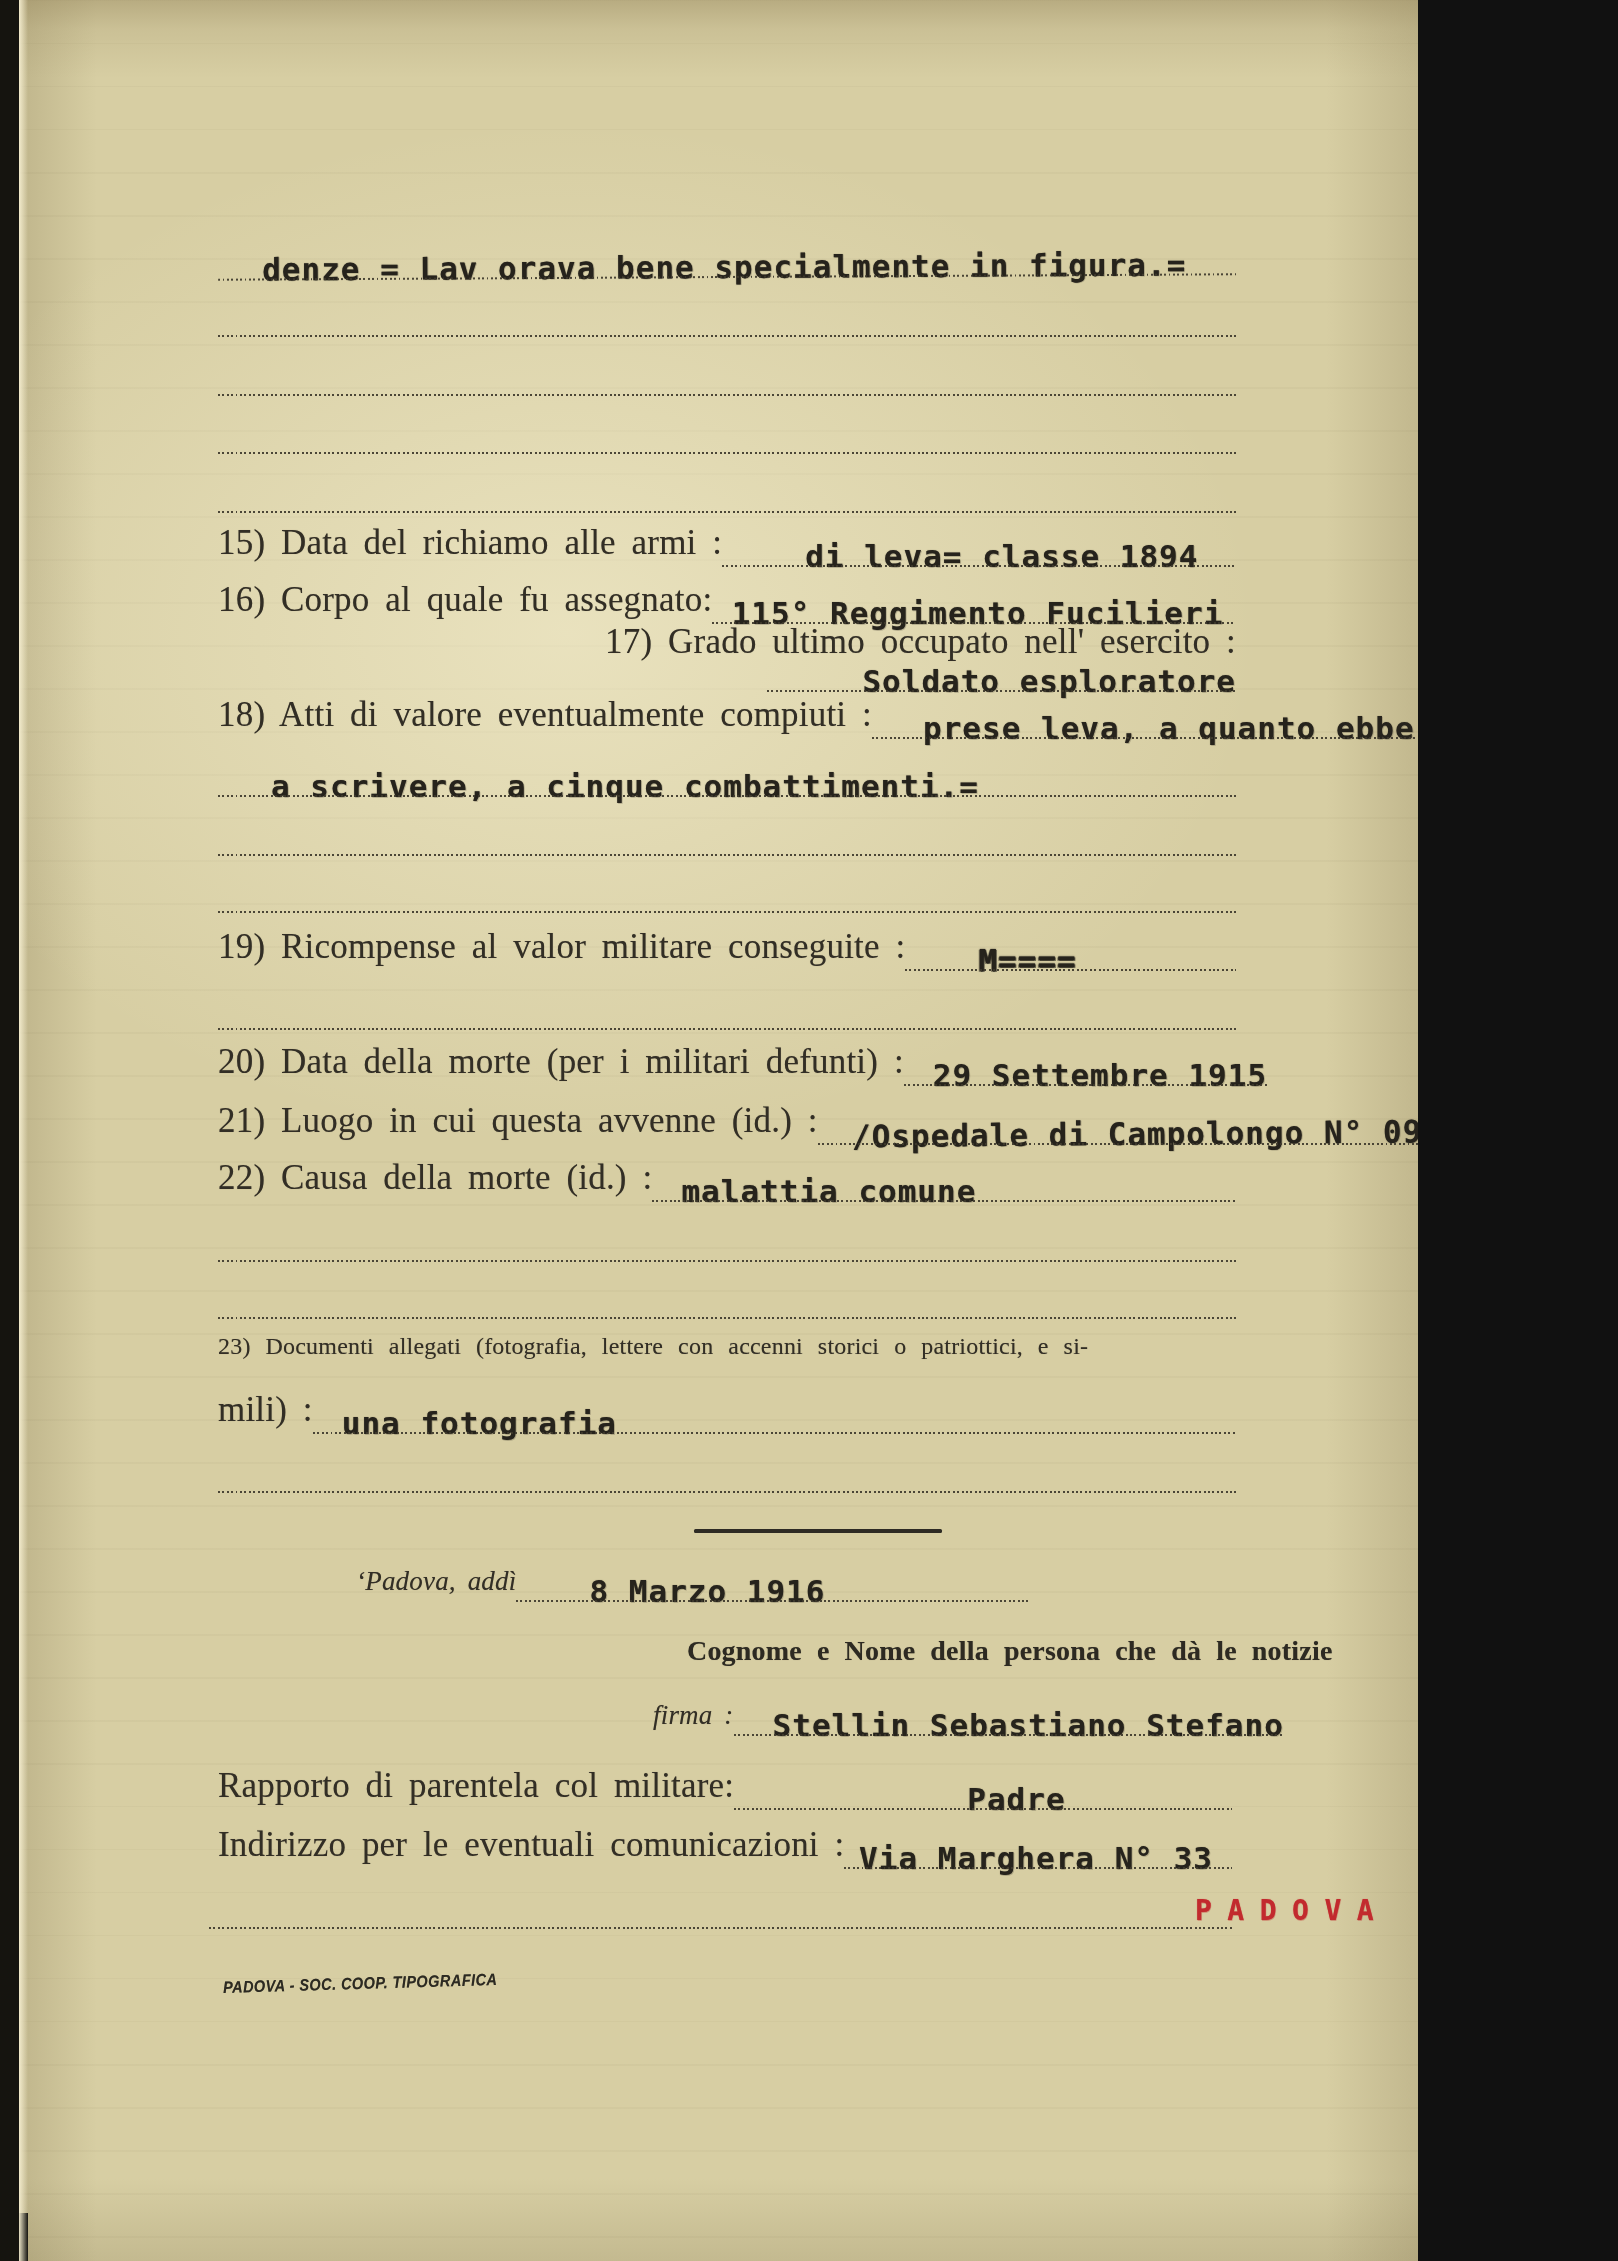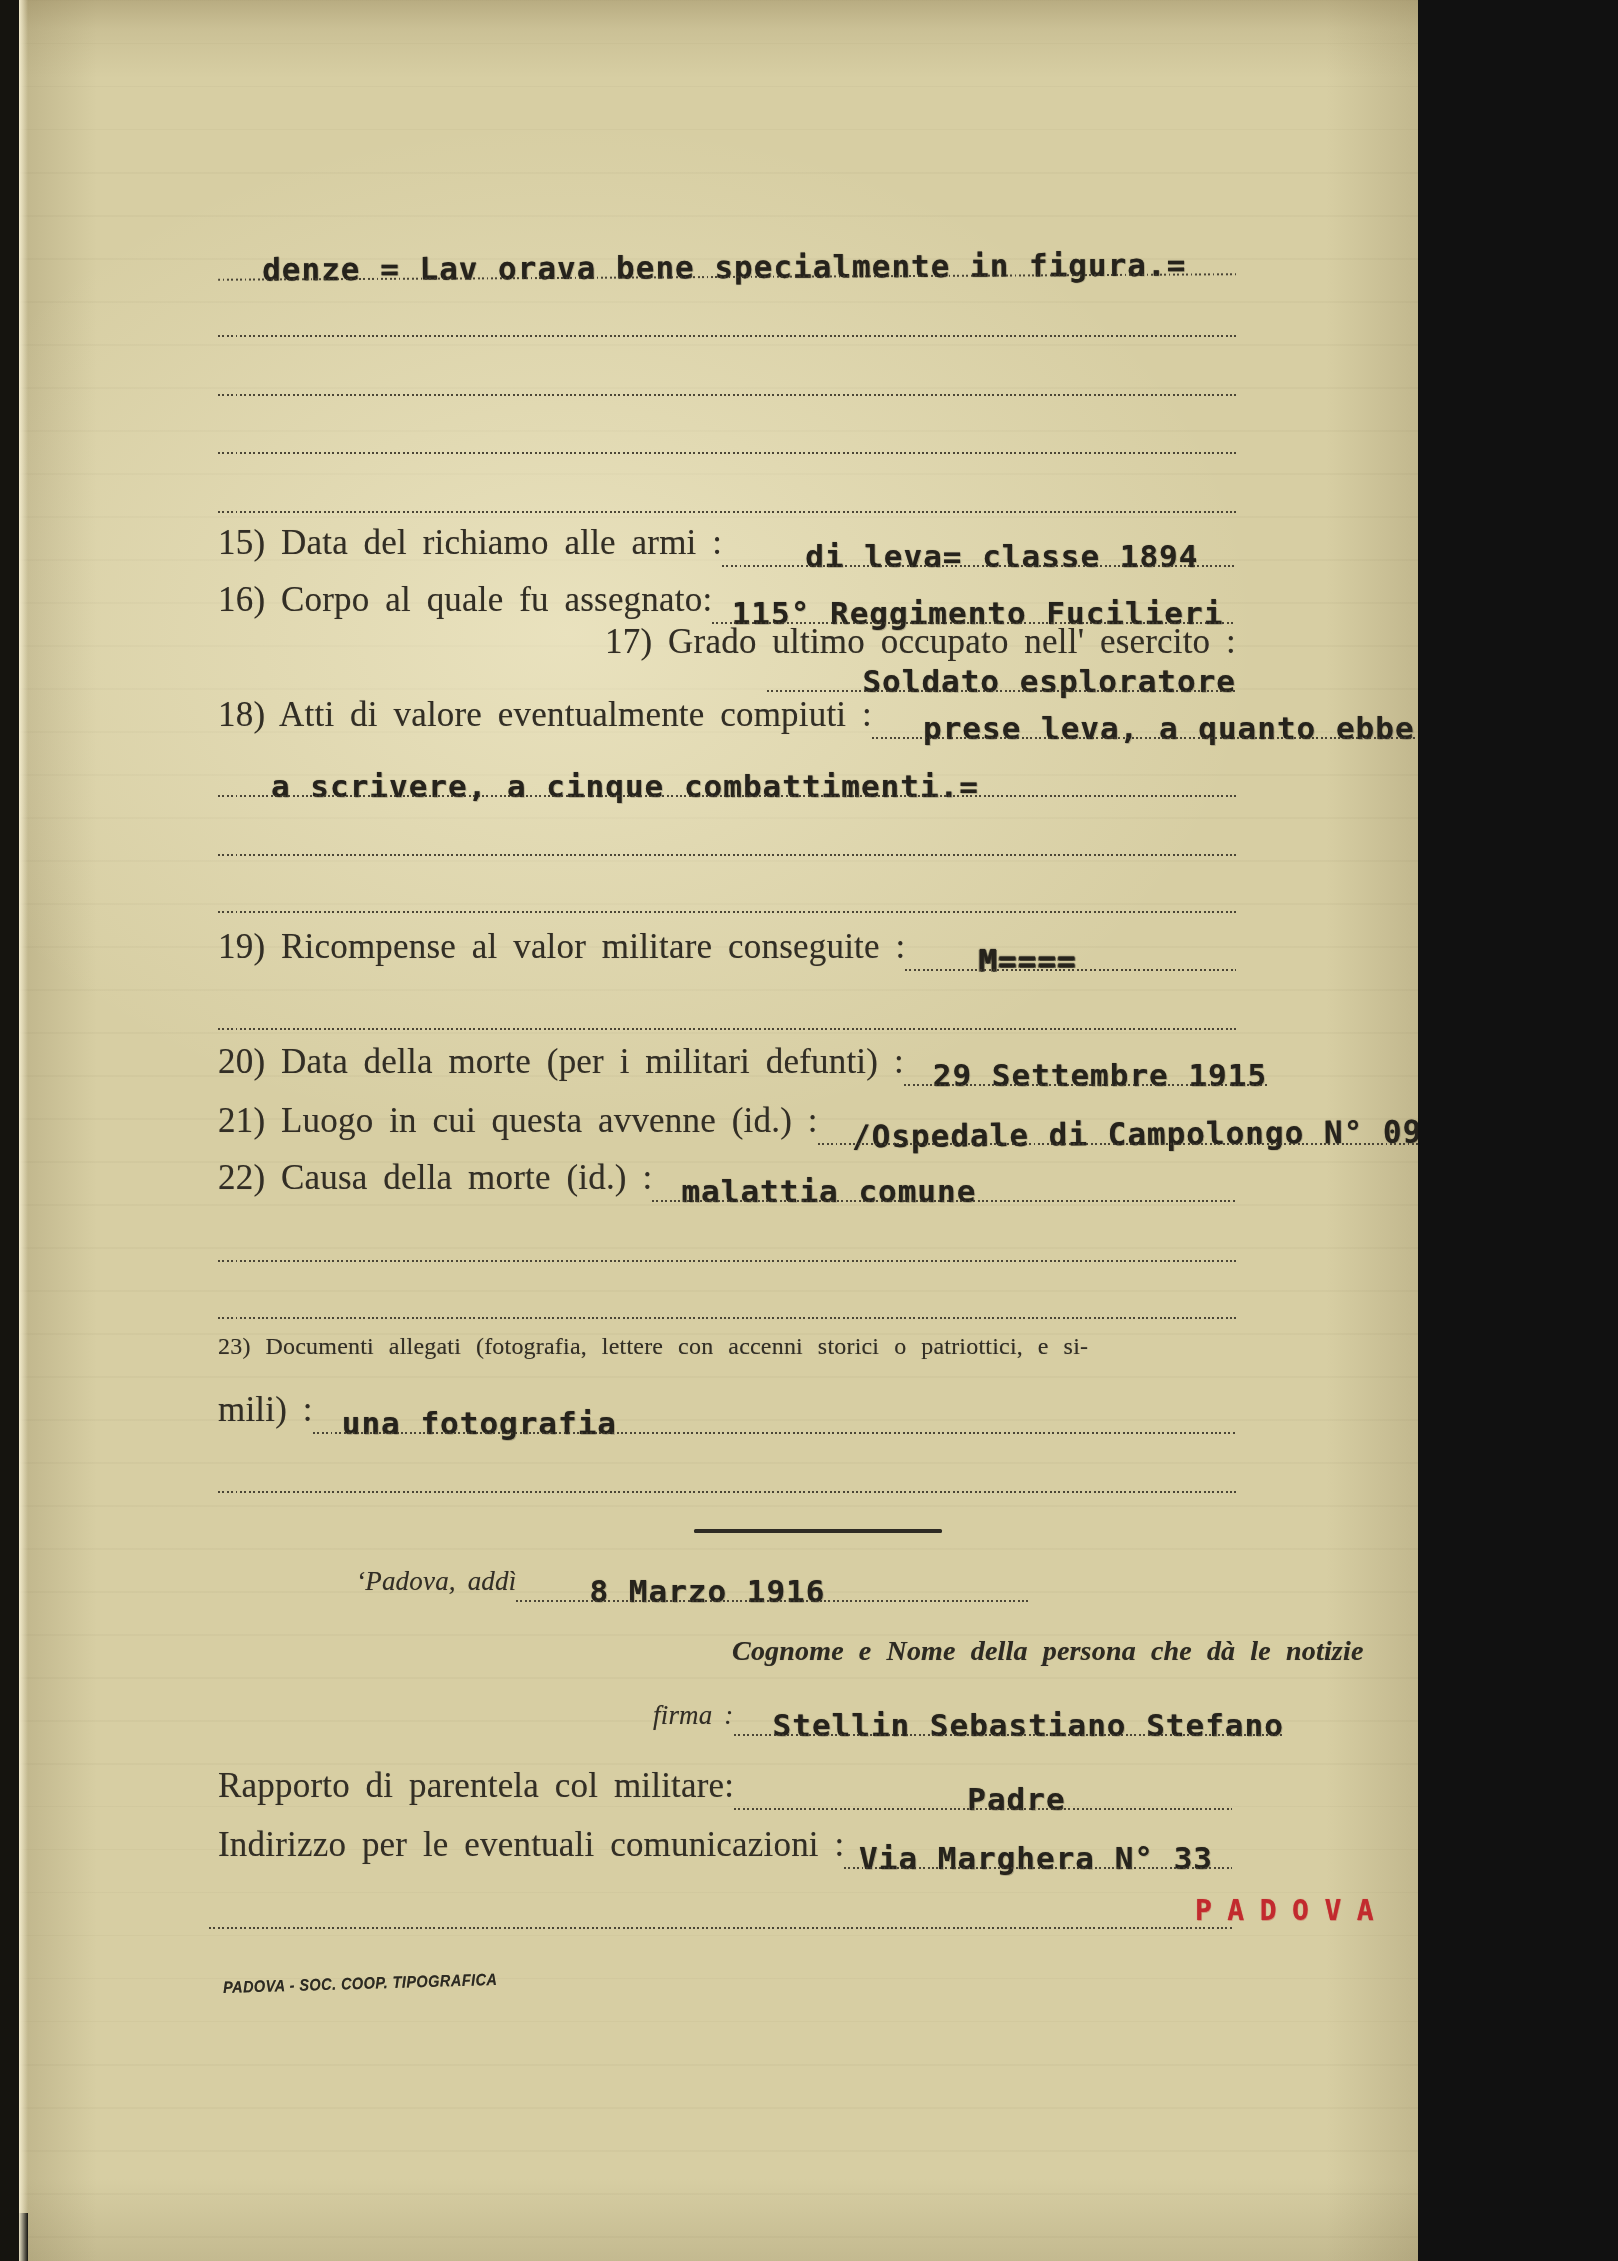--- a/index.html
+++ b/index.html
@@ -28,22 +28,22 @@
   .ansline{position:relative;flex:1;display:flex;align-items:flex-end;height:100%;}
   .ansline::after{content:"";position:absolute;left:0;right:0;bottom:0;height:1.9px;
     background-image:repeating-linear-gradient(90deg, rgba(62,57,44,.92) 0 1.9px, rgba(0,0,0,0) 1.9px 4.4px);}
   .typed{font-family:"DejaVu Sans Mono", monospace;font-weight:700;font-size:31px;line-height:1;
     color:#26231c;letter-spacing:1px;white-space:nowrap;position:relative;margin-bottom:-4.9px;
     text-shadow:0 0 1px rgba(40,36,28,.55), 1px 0.5px 0 rgba(40,36,28,.18);}
   .smudge{text-shadow:0 0 1.5px rgba(30,27,21,.9), 1px 1px 0.5px rgba(30,27,21,.55), -1px 0.5px 0.5px rgba(30,27,21,.4);}
   .ital{font-style:italic;font-size:27px;word-spacing:4.9px;}
   .p23{position:absolute;left:218px;top:1334px;width:1223px;font-size:24px;color:#322e25;
     word-spacing:8.7px;letter-spacing:0.2px;line-height:1;text-shadow:0 0 0.7px rgba(50,46,37,.38);}
-  .heading-bold{position:absolute;left:732px;top:1635px;font-size:28px;font-weight:700;color:#2d2a22;
-    word-spacing:7.8px;letter-spacing:0.2px;white-space:nowrap;text-shadow:0 0 0.7px rgba(45,42,34,.4);font-style:italic;}
+  .heading-bold{position:absolute;left:687px;top:1635px;font-size:28px;font-weight:700;color:#2d2a22;
+    word-spacing:7.8px;letter-spacing:0.2px;white-space:nowrap;text-shadow:0 0 0.7px rgba(45,42,34,.4);}
   .rule{position:absolute;left:694px;top:1529px;width:248px;height:4.4px;background:#2e2b24;border-radius:1.5px;}
   .stamp{position:absolute;left:1195px;top:1894px;font-family:"DejaVu Sans Mono", monospace;font-weight:700;
     font-size:28px;letter-spacing:15.5px;color:#c22a2e;white-space:nowrap;
     text-shadow:0 0 1px rgba(194,42,46,.55), 0.5px 0.5px 0 rgba(194,42,46,.3);}
   .printer{position:absolute;left:223px;top:1978px;font-family:"Liberation Sans", sans-serif;
     font-weight:700;font-style:italic;font-size:16.5px;color:#2c2a22;letter-spacing:0.5px;white-space:nowrap;
     transform:rotate(-1.7deg) scaleX(.88);transform-origin:left center;
     text-shadow:0 0 0.5px rgba(44,42,34,.5);}
   .tilt1{transform:rotate(-.3deg);}
   .tilt2{transform:rotate(-.5deg);}

